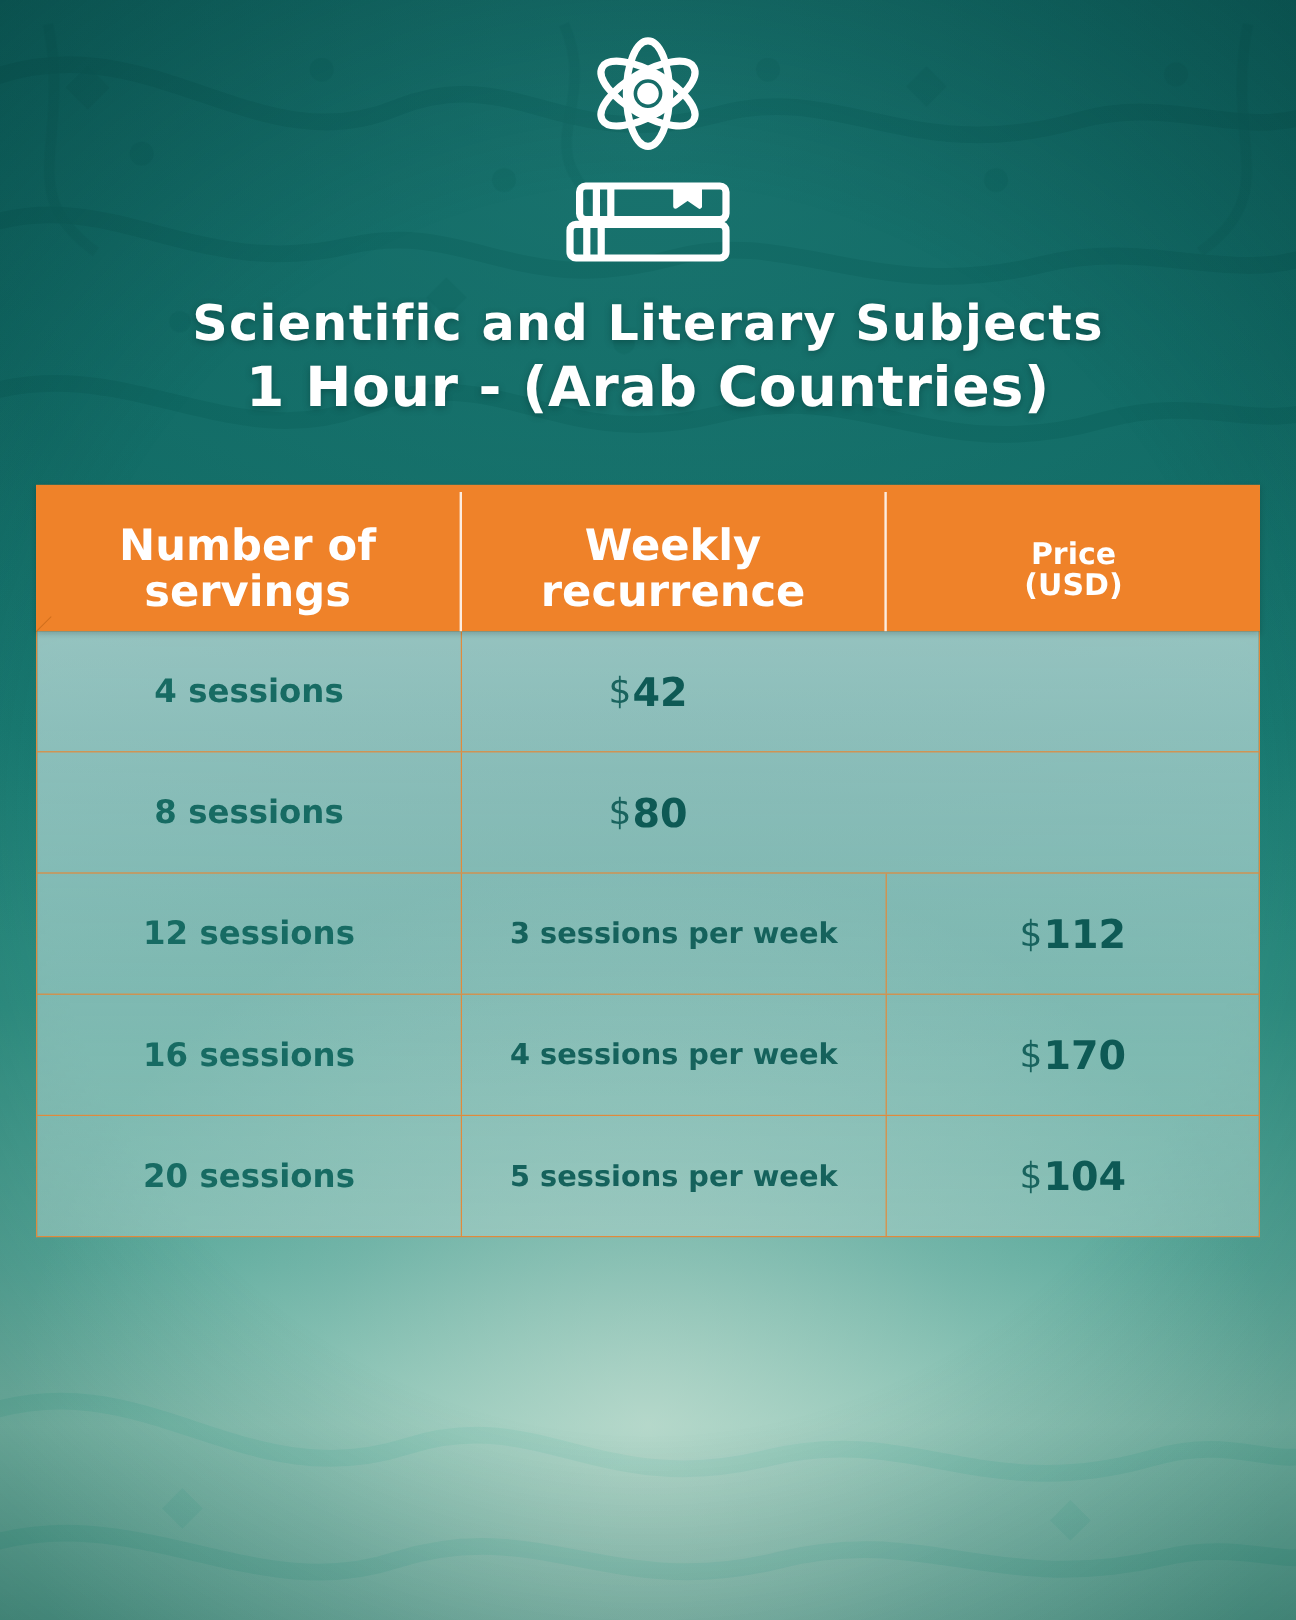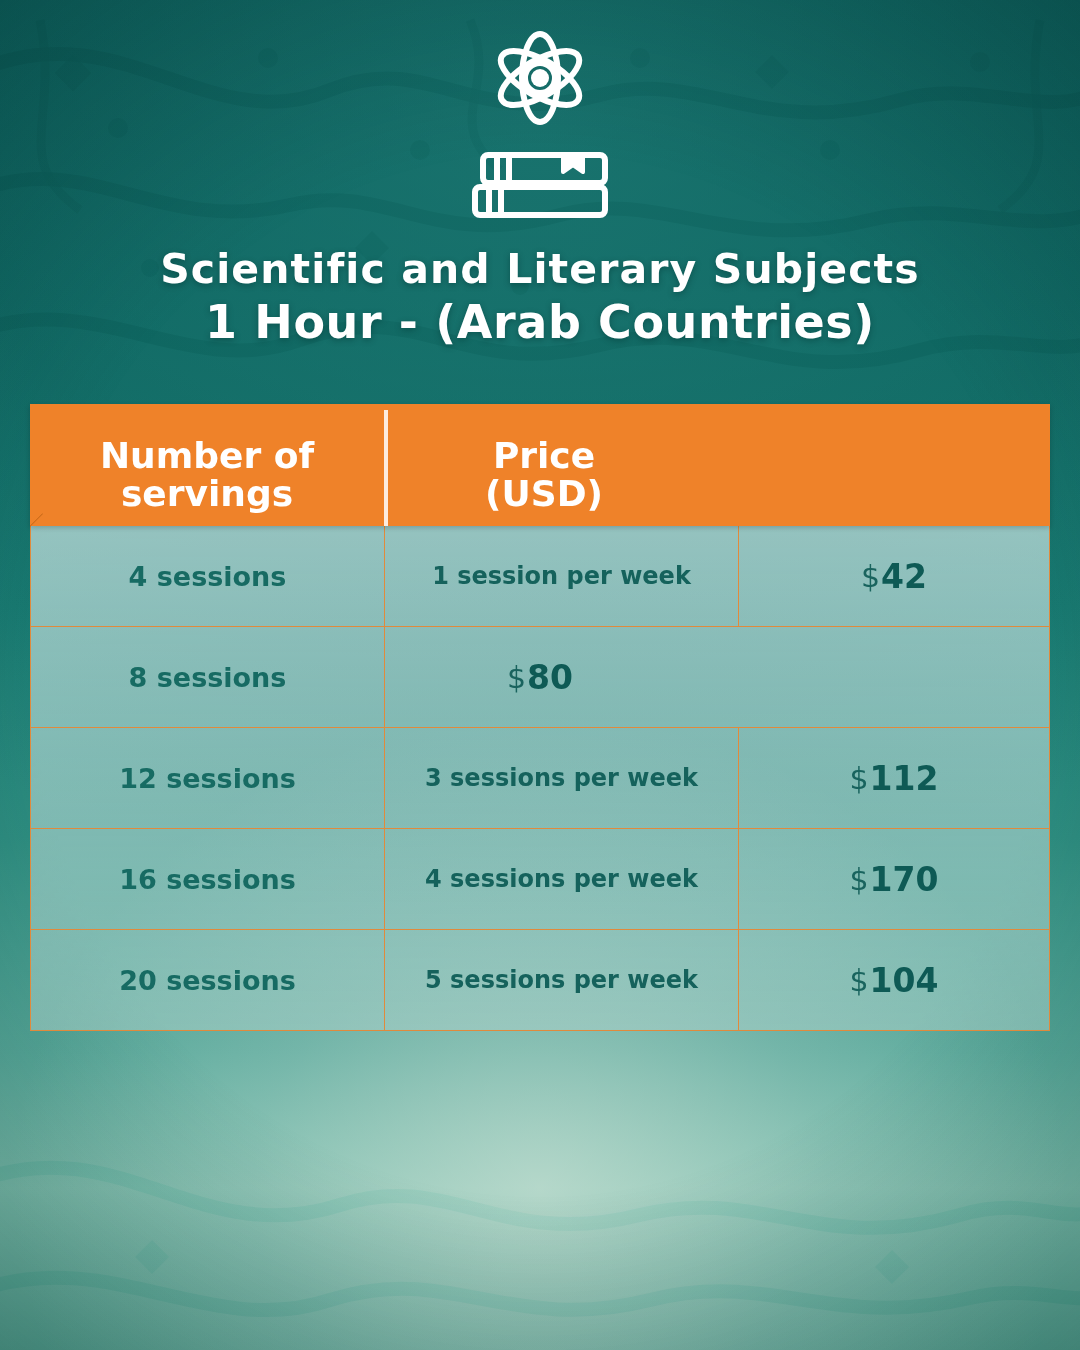--- a/index.html
+++ b/index.html
@@ -135,21 +135,21 @@
     line-height: 1.06;
     padding: 0 8px;
     box-sizing: border-box;
   }
   .col1 { width: 354px; }
   .col2 { width: 354px; }
   .col3 { width: 312px; }
 
   .th.col1 { font-size: 36px; }
   .th.col2 { font-size: 36px; }
-  .th.col3 { font-size: 36px; }
+  .th.col3 { font-size: 25px; }
 
   .th-divider {
     width: 2px;
     align-self: stretch;
     background: rgba(255,255,255,0.85);
     margin: 6px 0 0 0;
   }
   .th-inner { display: block; margin-top: 20px; }
   .th-inner span { display: block; }
 
@@ -269,36 +269,41 @@
   <div class="table-wrap">
 
     <div class="thead">
       <div class="th col1">
         <span class="th-inner">
           <span>Number of</span>
           <span>servings</span>
         </span>
       </div>
       <div class="th-divider"></div>
+      <div class="th col2">
+        <span class="th-inner">
+          <span>Weekly</span>
+          <span>recurrence</span>
+        </span>
+      </div>
       <div class="th-divider"></div>
       <div class="th col3">
         <span class="th-inner">
           <span>Price</span>
           <span>(USD)</span>
         </span>
       </div>
       <div class="notch-left"></div>
       <div class="notch-right"></div>
     </div>
 
     <div class="tbody">
 
       <div class="row">
         <div class="cell c1">4 sessions</div>
-        <div class="cell c2">1 session per week</div>
         <div class="cell c3">
           <span class="money">$</span>
             <span>42</span>
         </div>
       </div>
 
       <div class="row">
         <div class="cell c1">8 sessions</div>
         <div class="cell c3">
           <span class="money">$</span>

